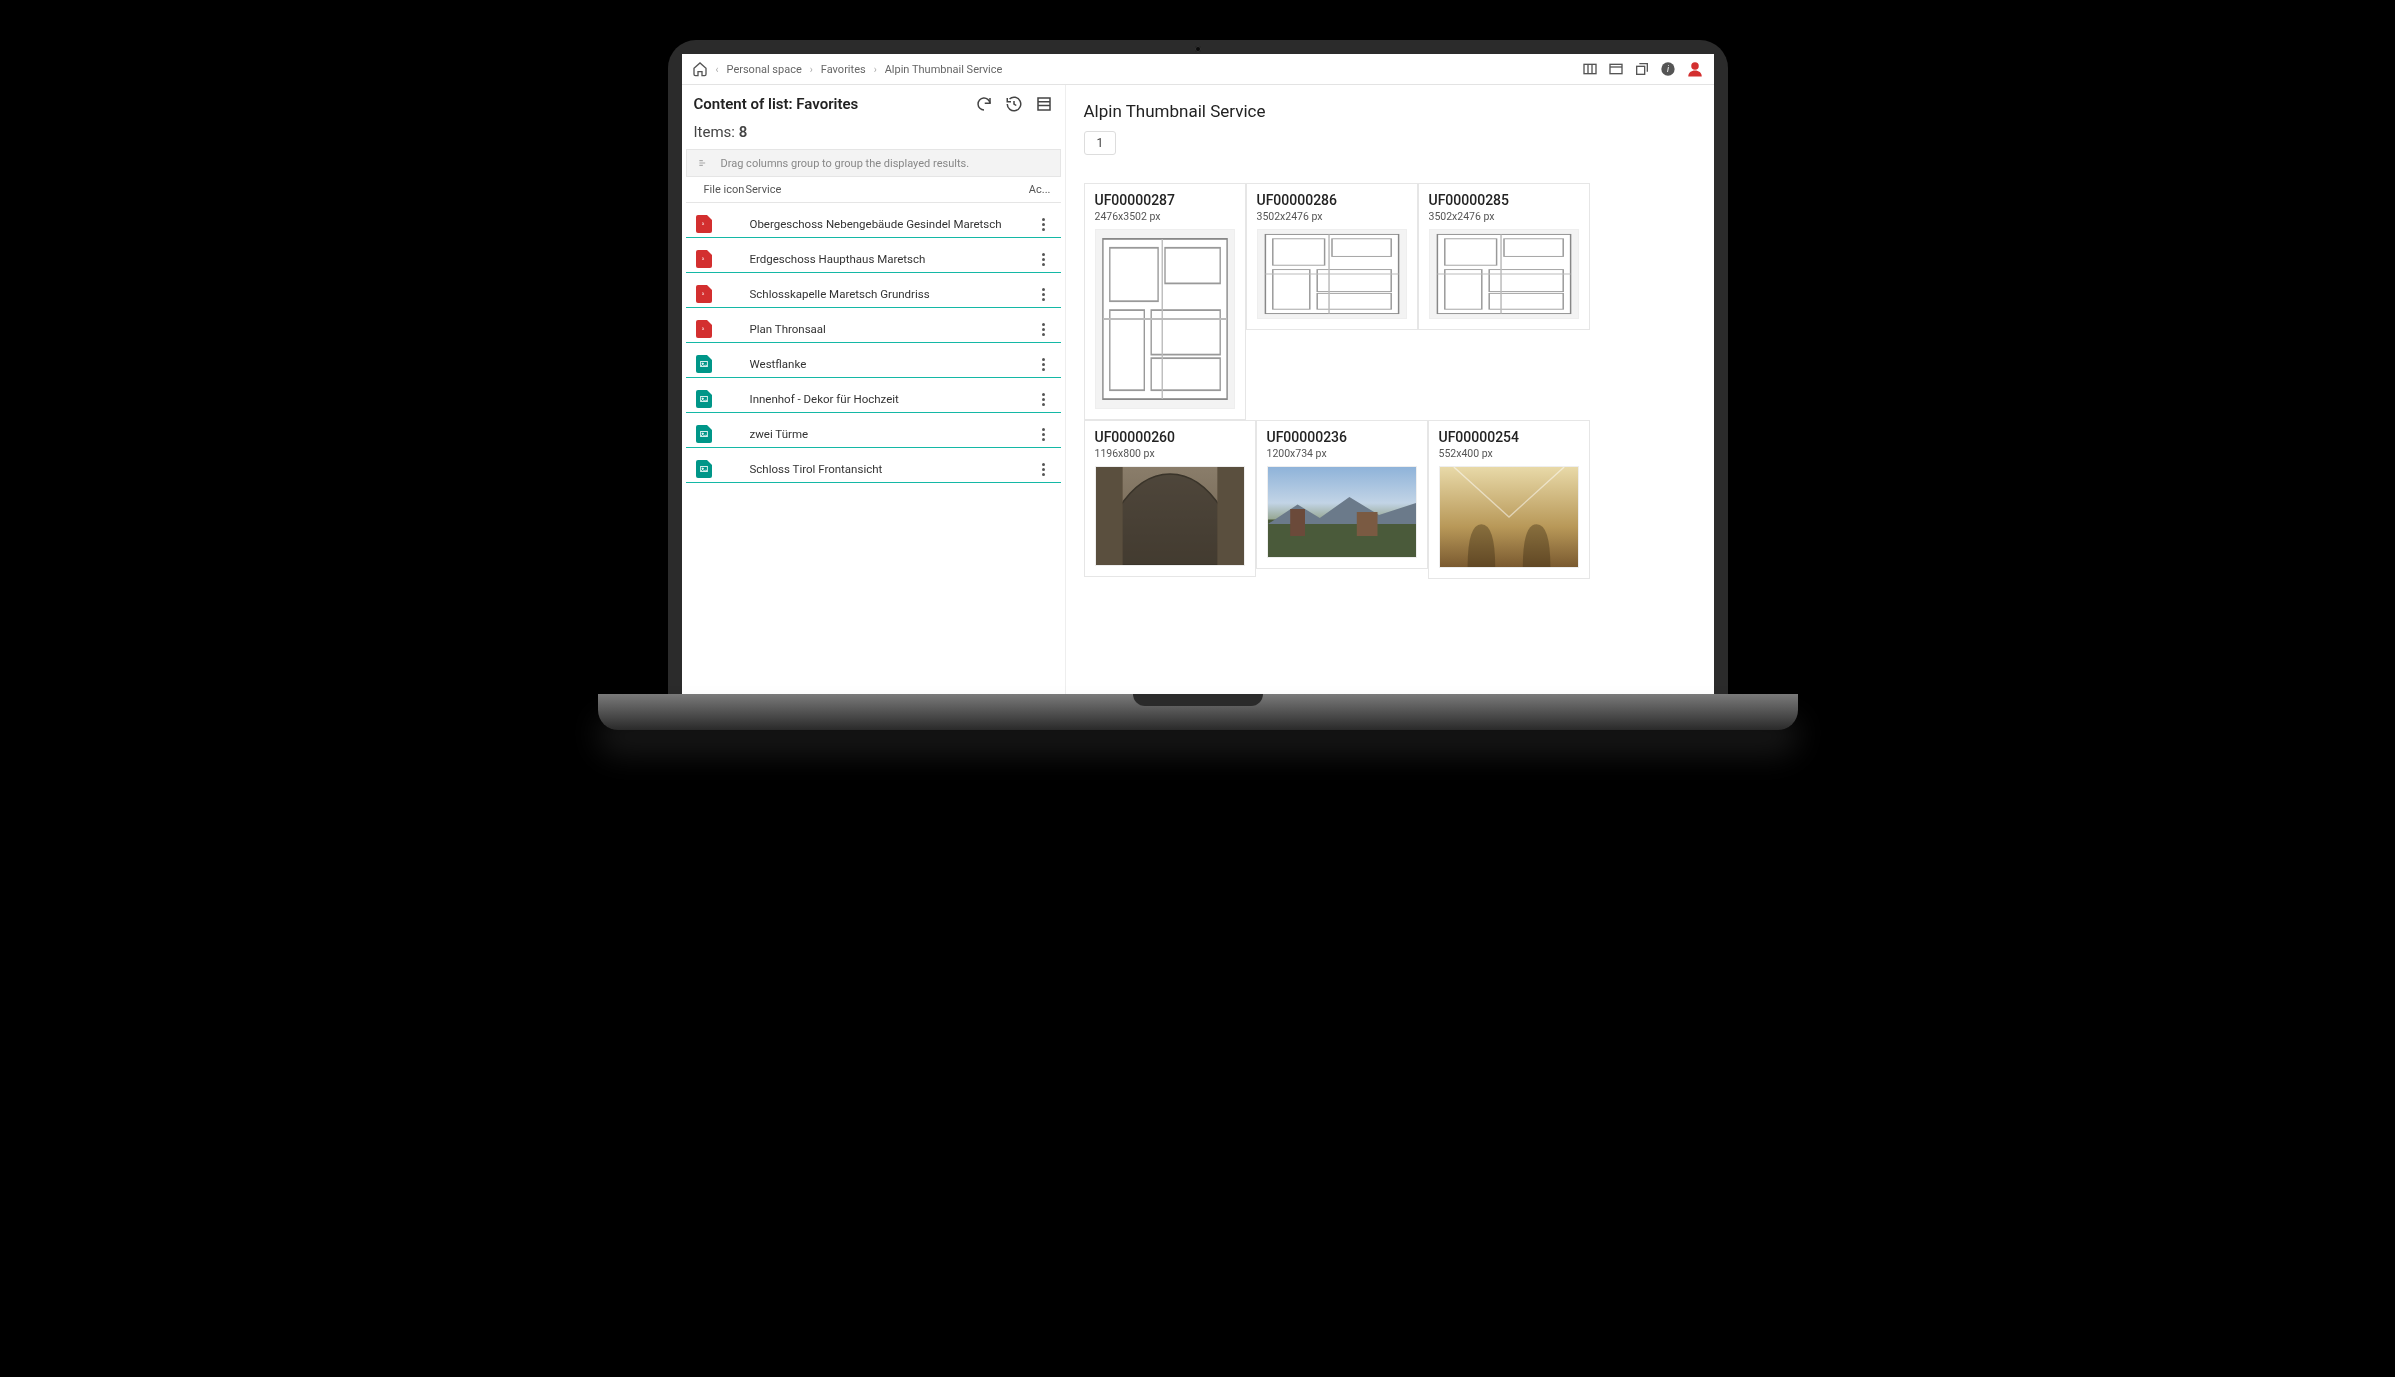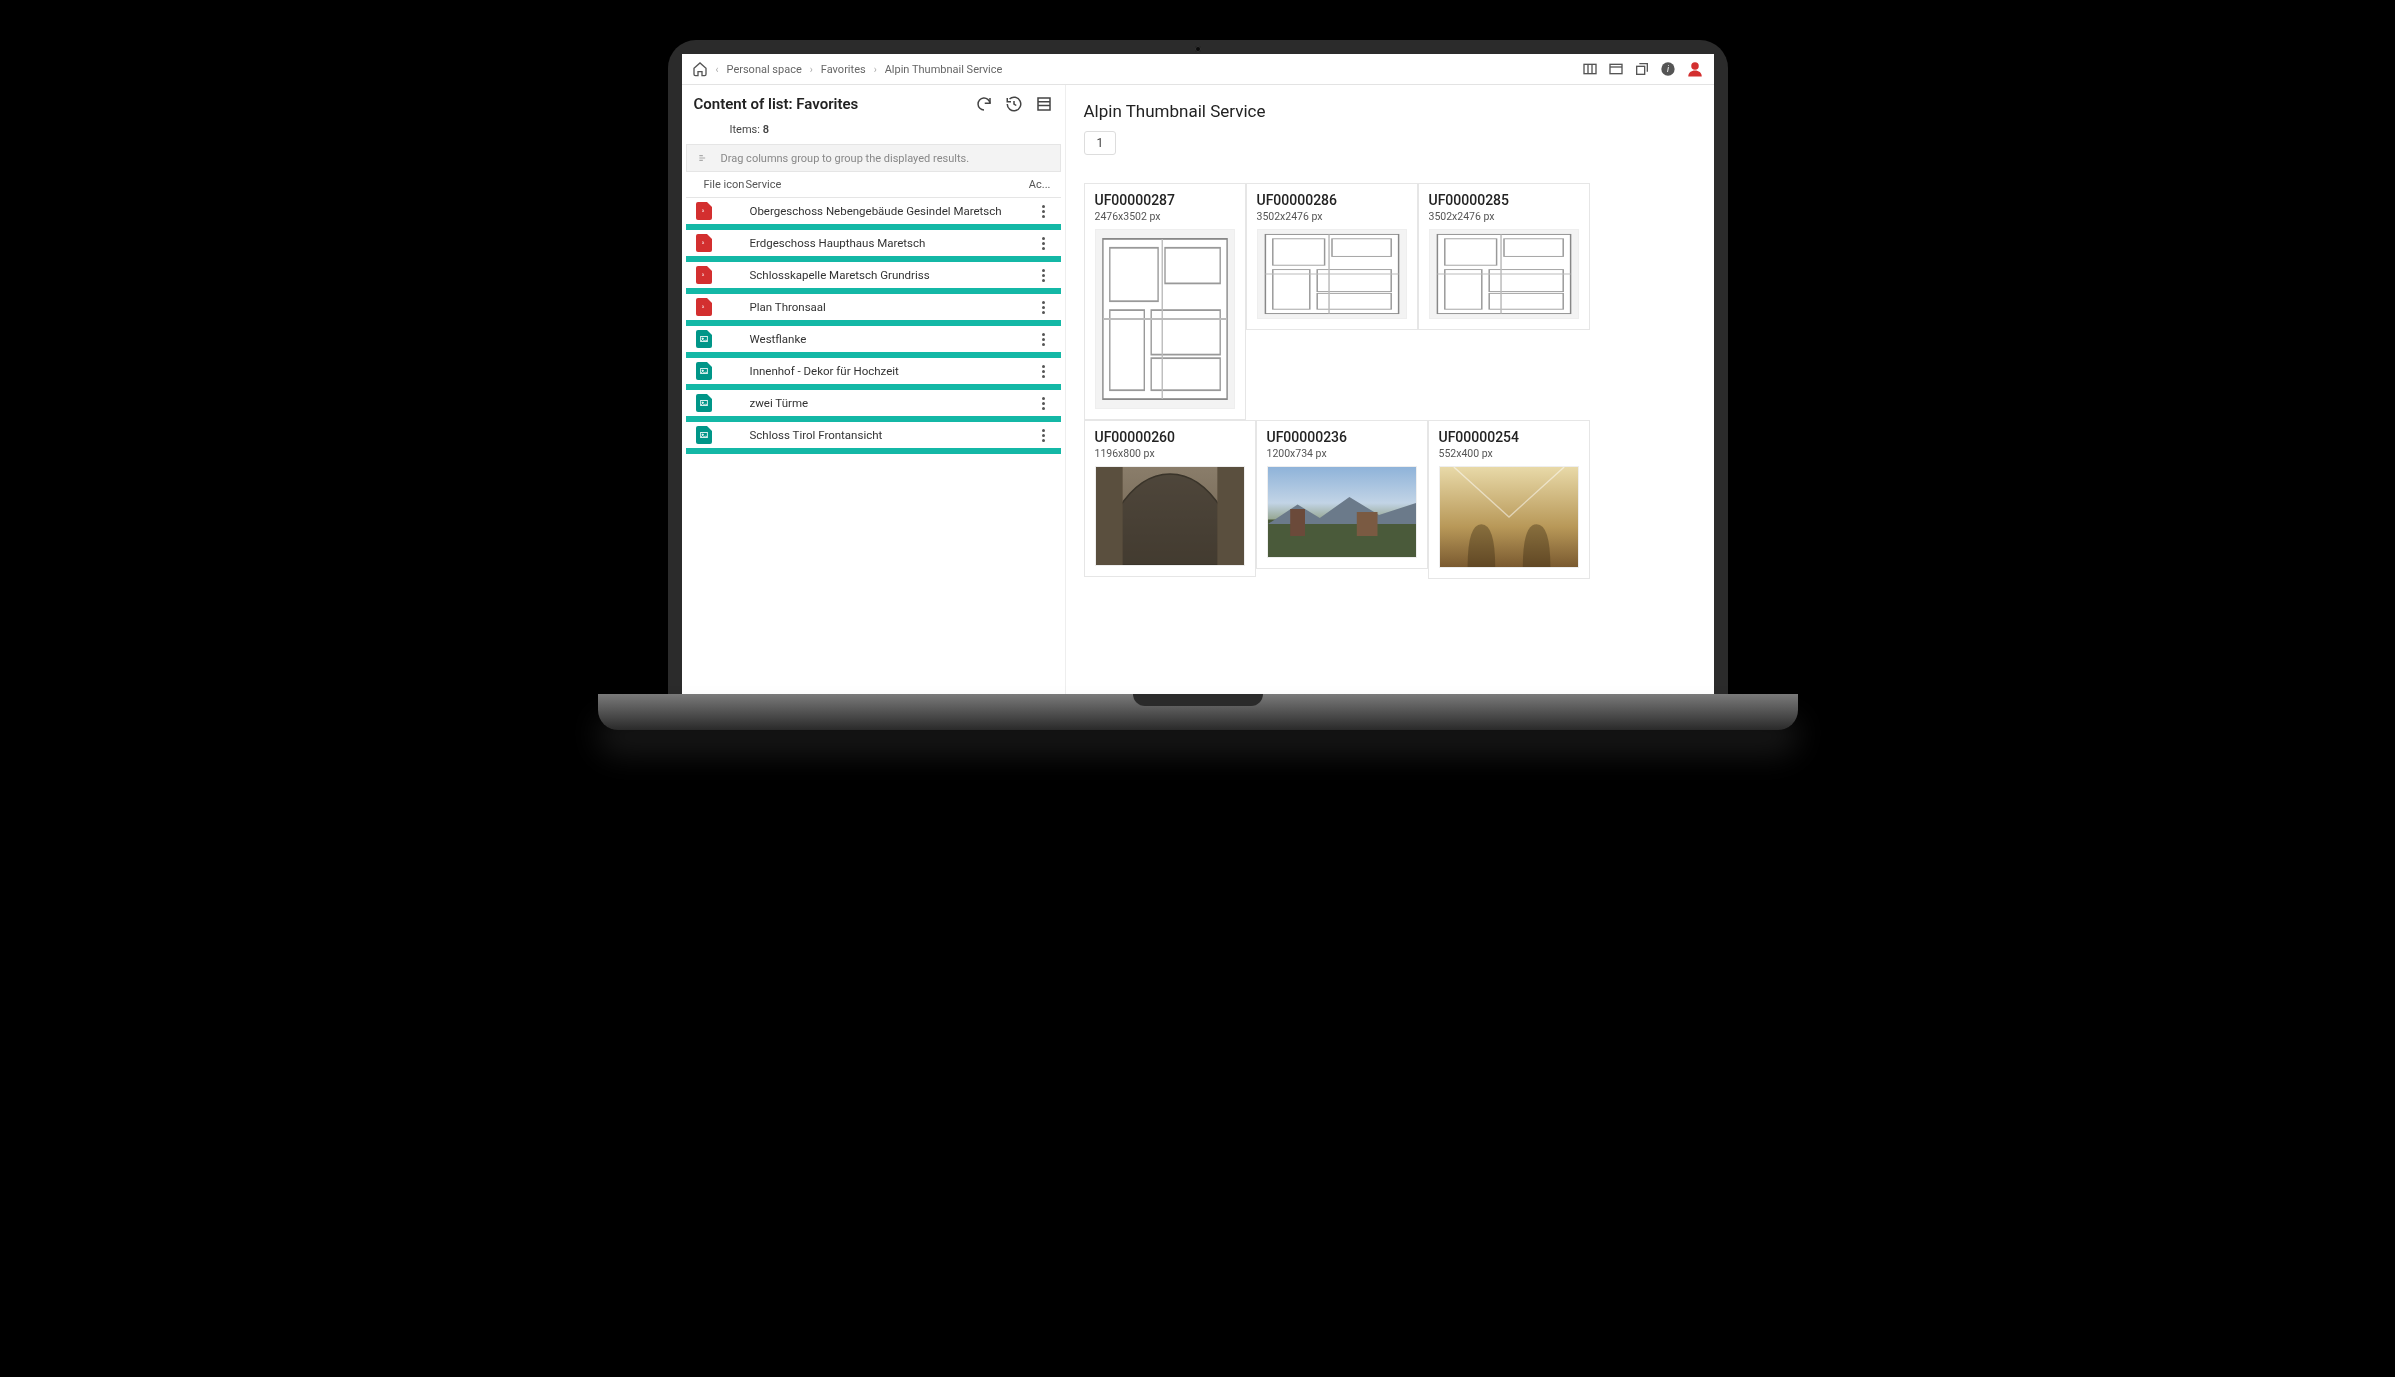--- a/index.html
+++ b/index.html
@@ -78,21 +78,21 @@
   
   .main { display:flex; flex:1; min-height:0; }
   .sidebar { width: 384px; border-right:1px solid #eee; display:flex; flex-direction:column; }
   .side-head {
     display:flex; align-items:center; justify-content:space-between;
     padding: 10px 12px 6px 12px;
   }
   .side-title { font-size:15px; font-weight:600; color:#222; }
   .side-tools { display:flex; gap:12px; }
   .side-tools .ticon { color:#444; width:18px; height:18px; }
-  .items-line { padding: 4px 12px 8px 12px; font-size:11px; color:#444;margin-left:36px; }
+  .items-line { padding: 4px 12px 8px 12px; font-size:15px; color:#444; }
   .items-line b { font-weight:600; }
 
   .group-bar {
     background:#f3f3f3;
     border:1px solid #e5e5e5;
     margin: 0 4px;
     padding:6px 10px;
     font-size:11px;
     color:#888;
     display:flex; align-items:center; gap:10px;
@@ -108,24 +108,25 @@
     margin: 0 4px;
   }
   .col-icon { width:50px;padding-left:8px; }
   .col-name { flex:1; }
   .col-ac { width:34px; text-align:right; }
 
   .rows { margin: 0 4px; }
   .row {
     display:flex; align-items:center;
     padding:4px 10px;
-    border-bottom:6px solid #14b8a6;
+    border-bottom:1px solid #14b8a6;
     font-size:11.5px;
     color:#333;
     cursor:pointer;
+    margin-top:8px;
   }
   .row .fi { width:50px; display:flex; }
   .row .rn { flex:1; padding-left:4px; }
   .row .ra { width:34px; display:flex; justify-content:flex-end; }
   .dots { width:14px; display:flex; flex-direction:column; gap:2px; align-items:center; cursor:pointer; }
   .dots span { width:3px;height:3px;background:#555;border-radius:50%; }
 
   .file-badge {
     width:16px;height:18px;border-radius:2px;
     display:flex;align-items:center;justify-content:center;

